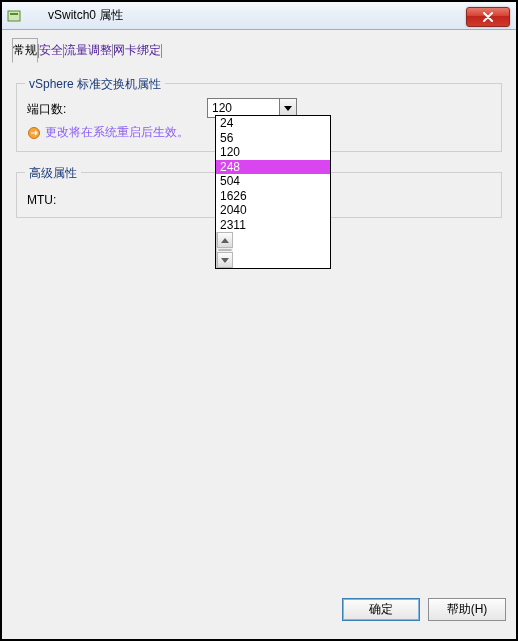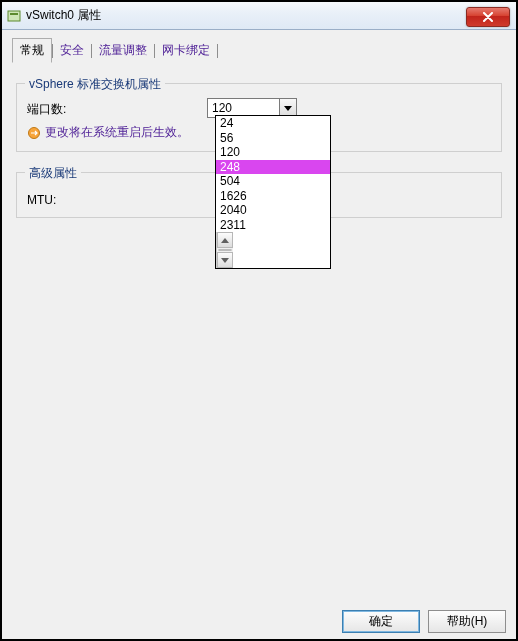--- a/index.html
+++ b/index.html
@@ -5,37 +5,38 @@
   * { box-sizing: border-box; font-family: "Microsoft YaHei", "SimSun", Tahoma, sans-serif; font-size: 12px; }
   html, body { margin: 0; padding: 0; }
   .frame { width: 518px; height: 641px; border: 2px solid #000; background: #fff; position: relative; }
   
   .titlebar {
     height: 28px;
     background: linear-gradient(to bottom, #f6f9fc 0%, #e9f0f8 40%, #dfe9f5 100%);
     border-bottom: 1px solid #9aaec7;
     display: flex; align-items: center;
     padding-left: 4px;
+    gap: 22px;
   }
   .titlebar .icon { width: 16px; height: 16px; margin-right: 4px; display: inline-flex; align-items: center; justify-content: center; }
   .titlebar .title { color: #000; }
   .close-btn {
     margin-left: auto; width: 44px; height: 20px; margin-right: 6px; margin-top: 2px;
     background: linear-gradient(to bottom, #e67a6f 0%, #d6402e 45%, #c1241b 46%, #cf3a2c 100%);
     border: 1px solid #8b2a22; border-radius: 3px;
     display: flex; align-items: center; justify-content: center;
     box-shadow: 0 0 2px rgba(0,0,0,0.3);
   }
   .close-btn svg { width: 12px; height: 10px; }
   
   .body { position: absolute; top: 28px; left: 0; right: 0; bottom: 0; background: #f0f0f0; }
   
   .tabs { display: flex; align-items: center; padding: 8px 10px 0 10px; }
   .tab {
-    padding: 3px 7px; border: 1px solid #adadad; background: #f6f6f6;
+    padding: 3px 0; border: 1px solid #adadad; background: #f6f6f6;
     border-bottom: 1px solid #f0f0f0; position: relative; z-index: 2;
     color: #000;
   }
   .tab.active { background: #f0f0f0; border-bottom: 1px solid #f0f0f0; }
   .tab.inactive { border: none; background: transparent; color: #4c1d95; }
   .tabsep { border-left: 1px solid #8e8e8e; height: 14px; margin: 0 0; }
   
   .fs {
     margin: 20px 14px 12px 14px; border: 1px solid #cfcfcf; position: relative;
     background: #f0f0f0;
@@ -49,41 +50,41 @@
   .combo {
     width: 90px; height: 20px; border: 1px solid #7a7a7a; background: #fff;
     display: flex; align-items: center; position: relative;
   }
   .combo-text { flex: 1; padding: 0 4px; }
   .combo-btn {
     width: 17px; height: 18px; border-left: 1px solid #7a7a7a;
     background: linear-gradient(to bottom, #f8f8f8, #dcdcdc);
     display: flex; align-items: center; justify-content: center;
   }
-  .note { display: flex; align-items: center; margin-top: 6px; color: #4c1d95; }
+  .note { display: flex; align-items: center; margin-top: 6px; color: #8b5cf6; }
   .note-icon { width: 14px; height: 14px; margin-right: 4px; display: inline-flex; align-items: center; justify-content: center; }
   
   .dropdown {
     position: absolute; left: 213px; top: 85px; width: 116px;
     border: 1px solid #000; background: #fff; z-index: 50;
     display: flex;
     flex-direction: column;
   }
   .dd-list { flex: 1; }
   .dd-item { padding: 0 4px; line-height: 14.5px; height: 14.5px; font-size: 12px; color: #000; cursor: default; }
   .dd-item.selected { background: #d946ef; color: #fff; }
   .dd-scroll {
     width: 17px; background: #f0f0f0; border-left: 1px solid #d0d0d0;
     display: flex; flex-direction: column; align-items: stretch;
   }
   .dd-sbtn { height: 16px; background: linear-gradient(to bottom,#fcfcfc,#dcdcdc); border: 1px solid #b7b7b7; margin: 0; display:flex;align-items:center;justify-content:center;}
   .dd-thumb { flex: 1; margin: 1px; background: linear-gradient(to right,#f4f4f4,#dedede); border: 1px solid #bcbcbc; border-radius: 1px; }
   
   .buttons {
-    position: absolute; right: 10px; bottom: 6px; display: flex; gap: 8px;
+    position: absolute; right: 10px; bottom: 18px; display: flex; gap: 8px;
   }
   .btn {
     width: 78px; height: 23px; border: 1px solid #8e8e8e; background: linear-gradient(to bottom,#fdfdfd,#e6e6e6);
     display: flex; align-items: center; justify-content: center; color: #000;
   }
   .btn.focus { border: 1px solid #3c7fb1; box-shadow: 0 0 0 1px #7fb7e0 inset; }
   .tri-down { width:0;height:0;border-left:4px solid transparent;border-right:4px solid transparent;border-top:5px solid #000; }
   .tri-up { width:0;height:0;border-left:4px solid transparent;border-right:4px solid transparent;border-bottom:5px solid #606060; }
 </style>
 </head>

